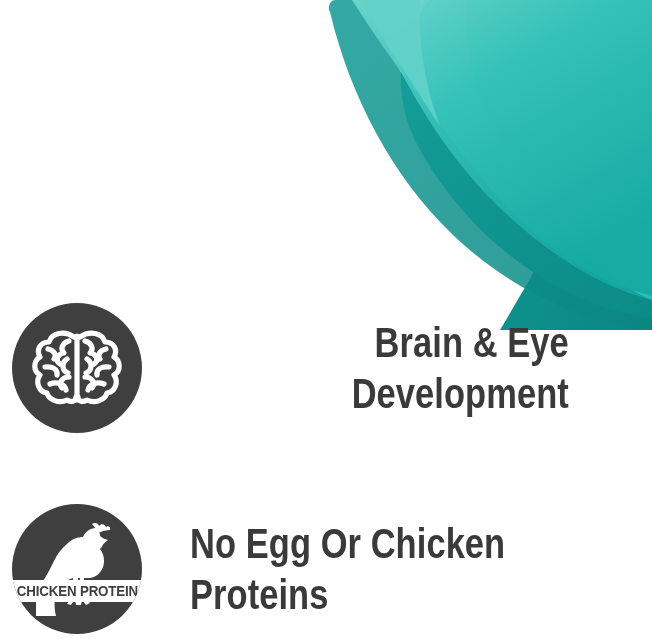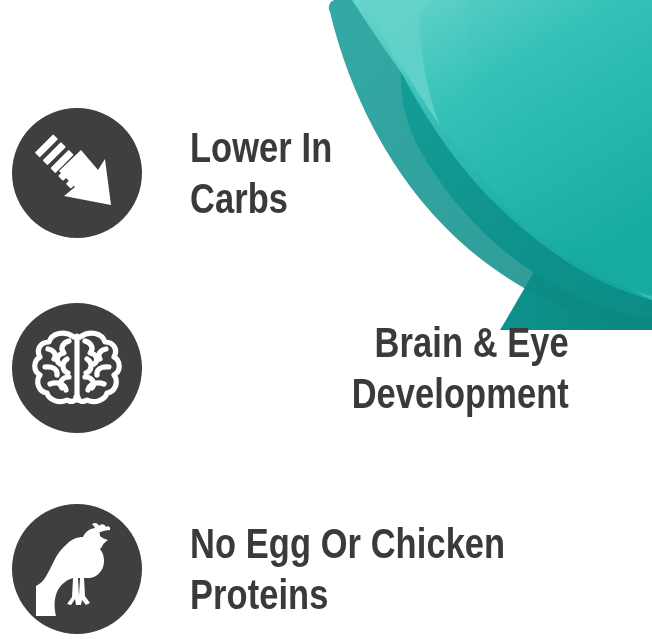--- a/index.html
+++ b/index.html
@@ -165,40 +165,20 @@
 
     <path d="M0,0 L0,330 L470,330
              C420,300 372,258 332,200
              C278,122 244,46 228,0 Z" fill="#ffffff"></path>
 
     <path d="M360,0 L420,0
              C418,40 424,84 440,126
              C418,92 388,46 360,0 Z" fill="#63d2c9" opacity="0.9"></path>
   </svg>
 
-  <div class="feature-row" id="row-0">
-    <div class="icon-badge">
-      <svg viewBox="0 0 130 130" aria-hidden="true">
-        <g fill="#ffffff">
-
-          <g transform="rotate(45 44 46)">
-            <rect x="28" y="34" width="7" height="26" rx="1"></rect>
-            <rect x="39" y="34" width="7" height="26" rx="1"></rect>
-            <rect x="50" y="34" width="7" height="26" rx="1"></rect>
-            <rect x="61" y="34" width="7" height="26" rx="1"></rect>
-            <rect x="72" y="34" width="7" height="26" rx="1"></rect>
-          </g>
-
-          <path d="M69,42 L86,62 L93,51 L99,97 L52,88 L63,79 L47,63 Z"></path>
-        </g>
-      </svg>
-    </div>
-    <div class="feature-label">Lower In
-Carbs</div>
-  </div>
 
   <div class="feature-row" id="row-1">
     <div class="icon-badge">
       <svg viewBox="0 0 130 130" aria-hidden="true">
         <g fill="none" stroke="#ffffff" stroke-width="5.2" stroke-linecap="round" stroke-linejoin="round">
 
           <path d="M65,33 L65,97"></path>
 
           <path d="M62,34 C52,27 40,30 37,39 C28,39 24,47 28,54
                    C21,58 21,68 28,72 C23,79 27,89 35,90
@@ -254,18 +234,21 @@
           <path d="M89,35 C91,38 91,42 89,44 C87,42 86,38 87,35 Z"></path>
 
           <path d="M61,74 L60,93 L55,100 L59,101 L63,95 L64,101 L67,101 L67,93 L66,74 Z"></path>
           <path d="M72,74 L73,92 L78,99 L74,101 L70,96 L69,101 L66,101 L67,92 L68,74 Z"></path>
         </g>
 
       </svg>
       <div class="stamp-no">
         <span>NO</span>
       </div>
+      <div class="stamp-band">
+        <span>CHICKEN PROTEIN</span>
+      </div>
     </div>
     <div class="feature-label">No Egg Or Chicken
 Proteins</div>
   </div>
 
 </div>
 
 </body></html>

